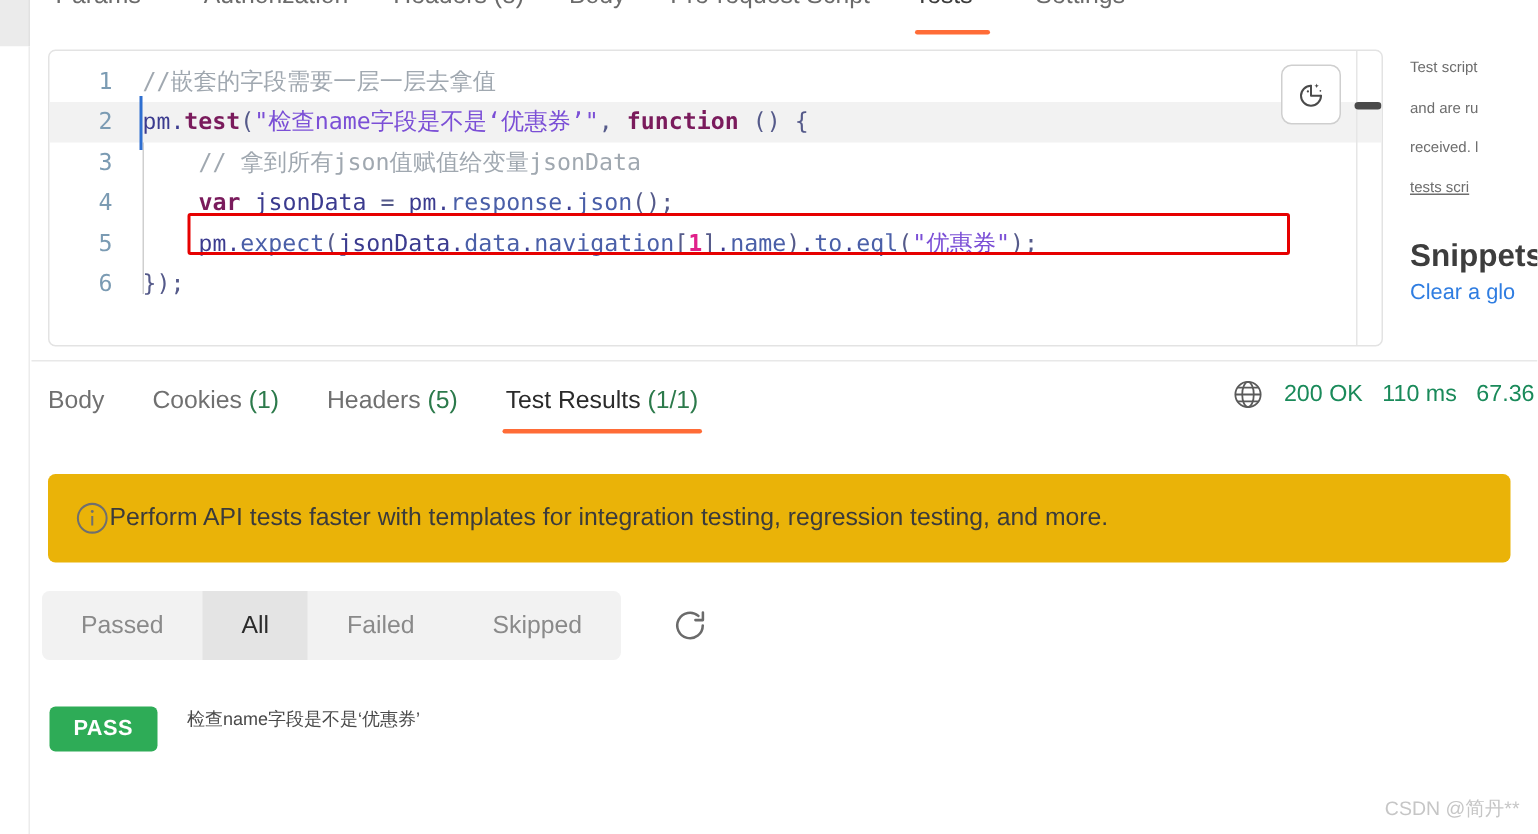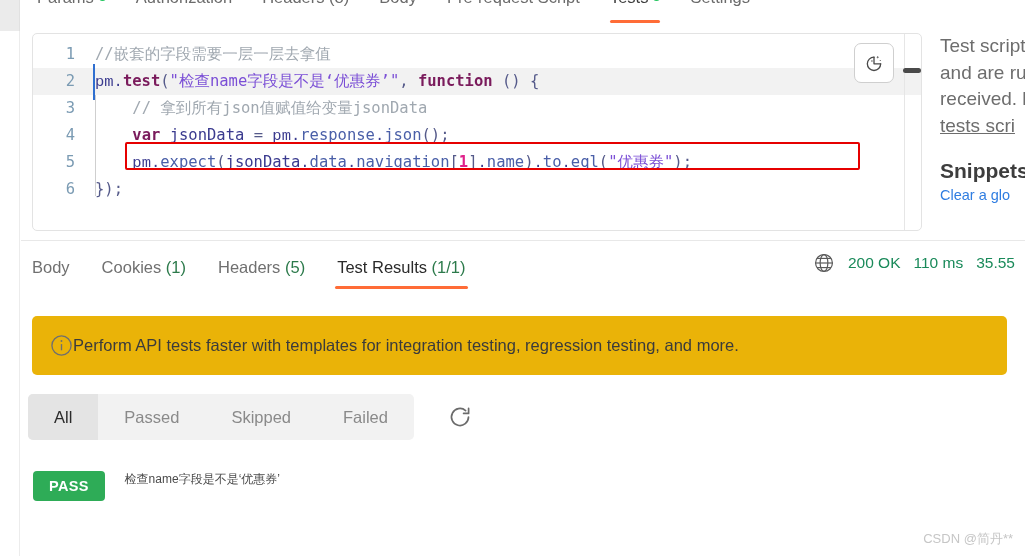--- a/index.html
+++ b/index.html
@@ -152,21 +152,21 @@
 
   
   .help-panel {
     position: absolute;
     left: 940px; top: 33px;
     width: 85px; height: 198px;
     overflow: hidden;
     background: #ffffff;
   }
   .help-line {
-    font-size: 19px;
+    font-size: 10px;
     color: #6d6d6d;
     line-height: 26.5px;
     white-space: nowrap;
   }
   .help-link { color: #6d6d6d; text-decoration: underline; cursor: pointer; }
   .help-head {
     font-size: 21px; font-weight: bold; color: #3d3d3d;
     margin-top: 20px; white-space: nowrap;
   }
   .help-snippet {
@@ -205,21 +205,21 @@
     height: 3px; background: #ff6c37; border-radius: 2px;
   }
 
   .resp-status {
     position: absolute;
     right: 0px; top: 252px;
     display: flex; align-items: center;
     font-size: 15.5px;
     color: #1a8a5a;
     gap: 13px;
-    padding-right: 10px;
+    padding-right: 2px;
   }
   .globe-icon { width: 22px; height: 22px; display: block; }
 
   
   .info-banner {
     position: absolute;
     left: 32px; top: 316px;
     width: 975px; height: 59px;
     background: #eab308;
     border-radius: 5px;
@@ -399,44 +399,44 @@
   <div class="resp-status">
     <svg class="globe-icon" viewBox="0 0 24 24" fill="none" stroke="#5a5a5a" stroke-width="1.3">
       <circle cx="12" cy="12" r="9.2"></circle>
       <ellipse cx="12" cy="12" rx="4.2" ry="9.2"></ellipse>
       <line x1="2.8" y1="12" x2="21.2" y2="12"></line>
       <line x1="4.2" y1="7" x2="19.8" y2="7"></line>
       <line x1="4.2" y1="17" x2="19.8" y2="17"></line>
     </svg>
     <span>200 OK</span>
     <span>110 ms</span>
-    <span>35.55</span>
+    <span>67.36</span>
   </div>
 
   <div class="info-banner">
     <svg class="info-icon" viewBox="0 0 24 24" fill="none" stroke="#6f6f6f" stroke-width="1.4">
       <circle cx="12" cy="12" r="10"></circle>
       <line x1="12" y1="10.5" x2="12" y2="17"></line>
       <circle cx="12" cy="7.3" r="1" fill="#6f6f6f" stroke="none"></circle>
     </svg>
     <span class="info-text">Perform API tests faster with templates for integration testing, regression testing, and more.</span>
   </div>
 
   <div class="filter-group">
+    <div class="filter-pill">
+      <span>Passed</span>
+    </div>
     <div class="filter-pill active">
       <span>All</span>
     </div>
     <div class="filter-pill">
-      <span>Passed</span>
+      <span>Failed</span>
     </div>
     <div class="filter-pill">
       <span>Skipped</span>
-    </div>
-    <div class="filter-pill">
-      <span>Failed</span>
     </div>
   </div>
 
   <div class="refresh-btn">
     <svg viewBox="0 0 24 24" fill="none" stroke="#6b6b6b" stroke-width="1.7" stroke-linecap="round">
       <path d="M20.5 12a8.5 8.5 0 1 1-2.9-6.4"></path>
       <polyline points="20.6,3.4 20.6,8.4 15.6,8.4" stroke-linejoin="round"></polyline>
     </svg>
   </div>
 

